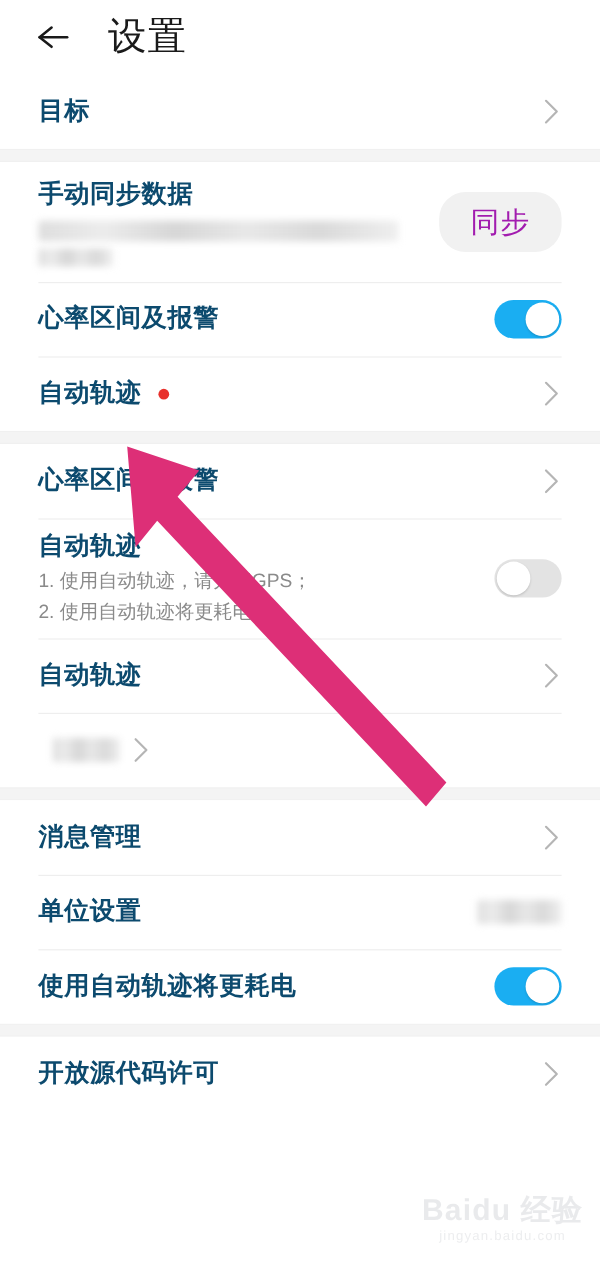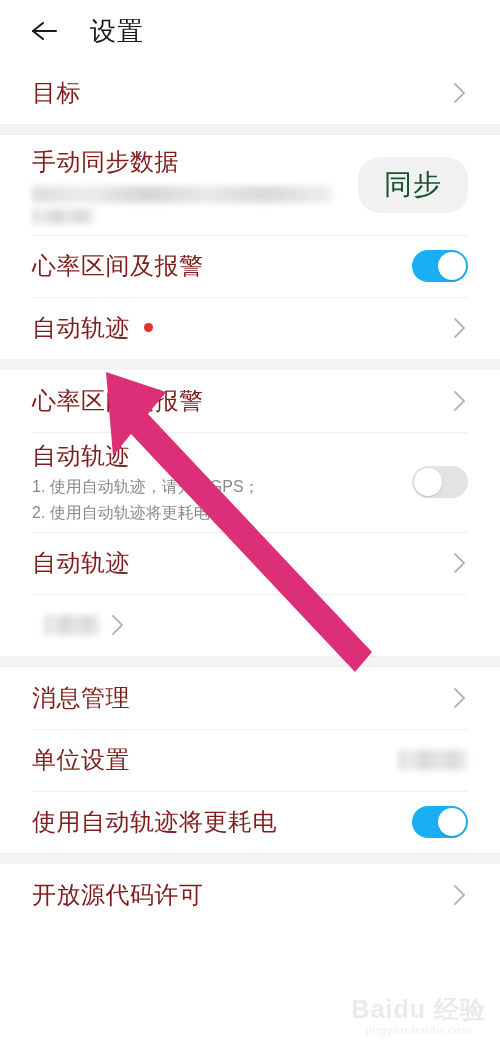--- a/index.html
+++ b/index.html
@@ -33,21 +33,21 @@
   .back-btn {
     width: 40px;
     height: 40px;
     display: flex;
     align-items: center;
     justify-content: flex-start;
     cursor: pointer;
   }
   .back-btn svg { display: block; }
   .header-title {
-    font-size: 26px;
+    font-size: 32px;
     color: #1a1a1a;
     margin-left: 20px;
     letter-spacing: 1px;
     font-weight: 400;
   }
 
   
   .section {
     background: #ffffff;
   }
@@ -82,24 +82,25 @@
     display: flex;
     flex-direction: column;
     justify-content: center;
     min-width: 0;
   }
   .row-title-line {
     display: flex;
     align-items: center;
   }
   .row-title {
-    font-size: 24px;
-    color: #7f1d1d;
+    font-size: 21px;
+    color: #0c4a6e;
     letter-spacing: 0.5px;
     line-height: 1.35;
+    font-weight: bold;
   }
   .row-sub {
     font-size: 16px;
     color: #8a8a8a;
     line-height: 1.45;
     margin-top: 3px;
   }
   .dot-badge {
     width: 9px;
     height: 9px;
@@ -120,22 +121,22 @@
     width: 16px;
     height: 26px;
     margin-left: 10px;
     flex: 0 0 auto;
   }
   .chevron svg { display: block; }
 
   
   .pill-btn {
     background: #f1f1f1;
-    color: #14532d;
-    font-size: 28px;
+    color: #a21caf;
+    font-size: 24px;
     border-radius: 22px;
     padding: 9px 26px;
     cursor: pointer;
     letter-spacing: 1px;
     border: none;
     font-family: inherit;
   }
 
   
   .toggle {

